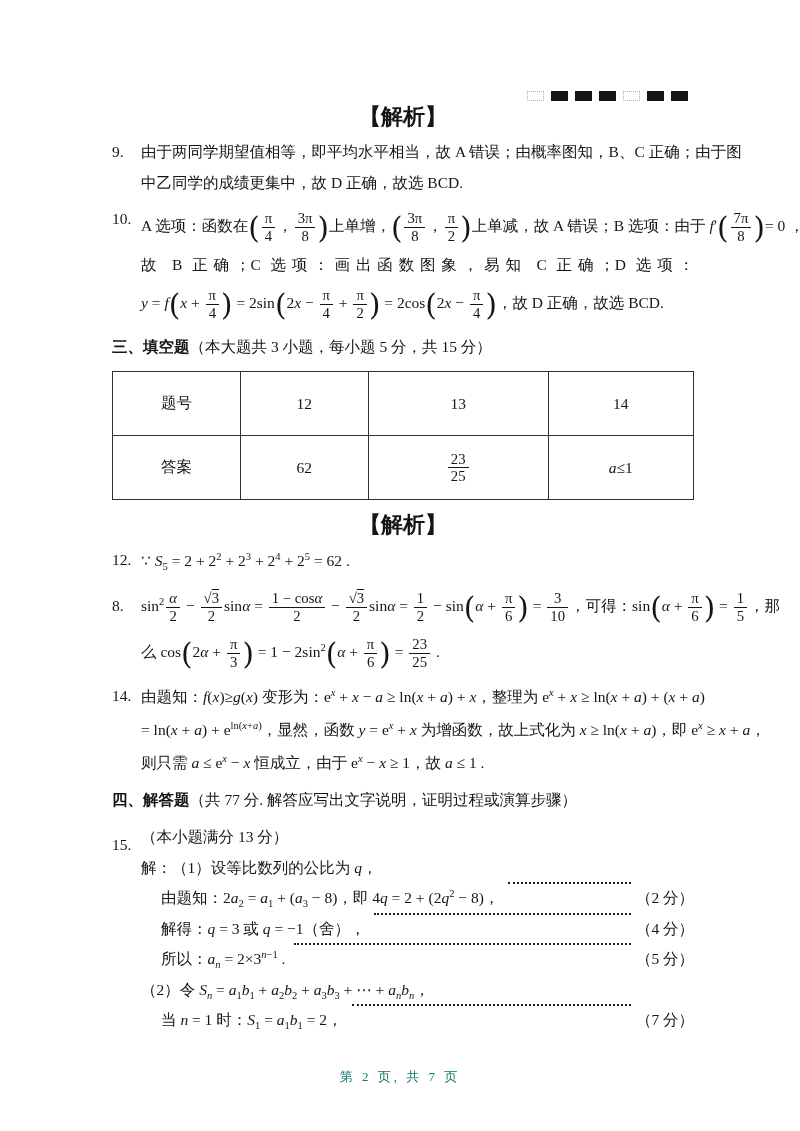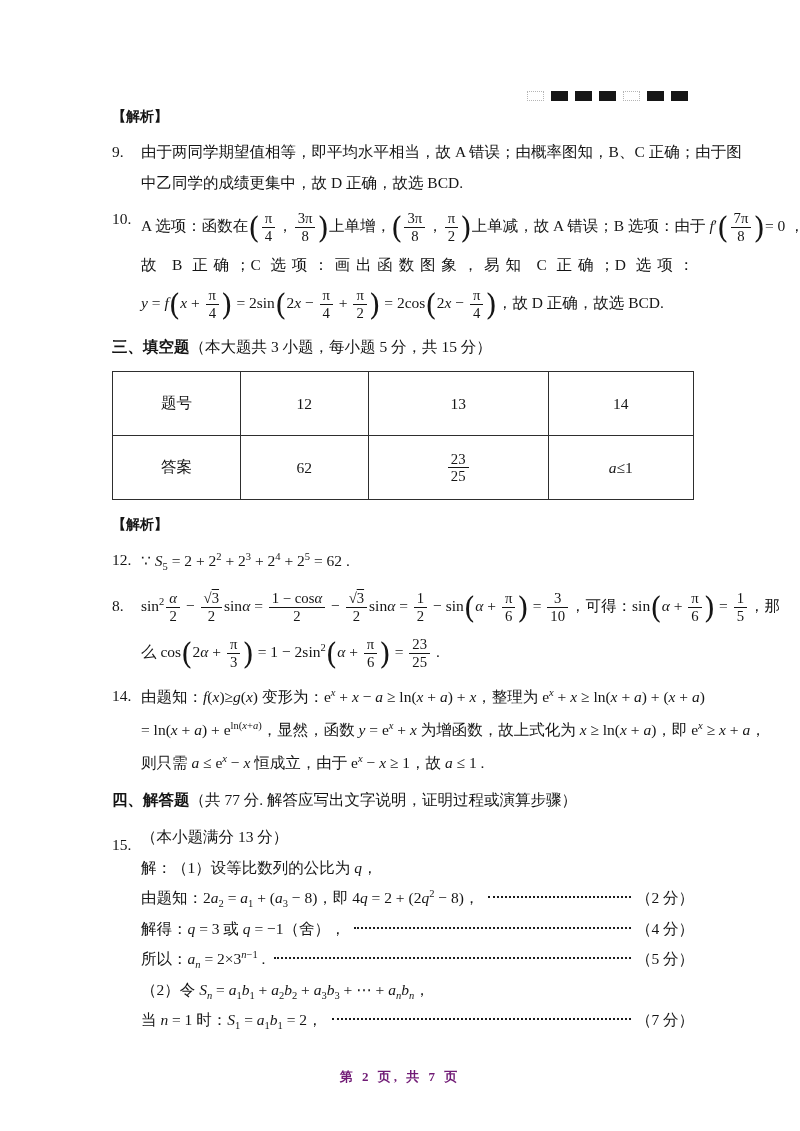--- a/index.html
+++ b/index.html
@@ -9,21 +9,21 @@
     font-size:15.5px;position:relative;overflow:hidden;
   }
   .page{position:absolute;inset:0;}
   
   .marks{position:absolute;top:91px;left:527px;display:flex;gap:7px;}
   .mark{width:17px;height:10px;display:inline-block;}
   .mark.f{background:#161616;}
   .mark.o{background:#fff;border:1px dotted #b5b5b5;box-sizing:border-box;}
   
   .content{position:absolute;left:112px;top:104px;width:582px;}
-  .hd{font-weight:700;font-size:14px;line-height:26px;margin-bottom:6px;}
+  .hd{font-weight:700;font-size:22px;line-height:26px;margin-bottom:6px;text-align:center;}
   .item{position:relative;padding-left:29px;margin-bottom:5px;}
   .item .num{position:absolute;left:0;top:0;line-height:31px;}
   .line{line-height:31px;white-space:nowrap;}
   .tall{line-height:46px;}
   .jus{text-align:justify;text-align-last:justify;white-space:normal;}
   .sec{line-height:32px;margin:2px 0 6px;}
   .sec b{font-weight:700;}
   
   i{font-style:italic;font-family:"Liberation Serif","DejaVu Serif",serif;}
   sup,sub{font-size:0.68em;line-height:0;}
@@ -33,24 +33,24 @@
   .bp{font-size:1.9em;line-height:0;vertical-align:middle;font-weight:300;position:relative;top:0.03em;font-family:"DejaVu Serif",serif;}
   .ov{text-decoration:overline;}
   
   table.anstable{width:100%;border-collapse:collapse;margin:8px 0 12px;}
   table.anstable td{border:1.6px solid #2e2e2e;height:61px;text-align:center;vertical-align:middle;margin-left:19px;}
   td.c1{width:22%;} td.c2{width:22%;} td.c3{width:31%;} td.c4{width:25%;}
   
   .sol{position:relative;padding-left:29px;}
   .sol .num{position:absolute;left:0;top:8px;line-height:30px;}
   .sline{line-height:30.5px;white-space:nowrap;}
-  .flexline{display:flex;align-items:center;white-space:nowrap;line-height:30.5px;}
+  .flexline{display:flex;align-items:flex-start;white-space:nowrap;line-height:30.5px;margin-left:20px;}
   .lead{flex:1;border-bottom:2.6px dotted #1b1b1b;height:0;margin:0 5px 0 9px;position:relative;top:-1px;}
   
-  .footer{position:absolute;left:0;right:0;top:1068px;text-align:center;font-size:13px;letter-spacing:3px;color:#701a75;font-weight:bold;}
+  .footer{position:absolute;left:0;right:0;top:1068px;text-align:center;font-size:13px;letter-spacing:3px;color:#0f766e;}
 </style>
 </head>
 <body>
 
 <div class="page">
 
   <div class="marks">
       <span class="mark o"></span>
       <span class="mark f"></span>
       <span class="mark f"></span>

